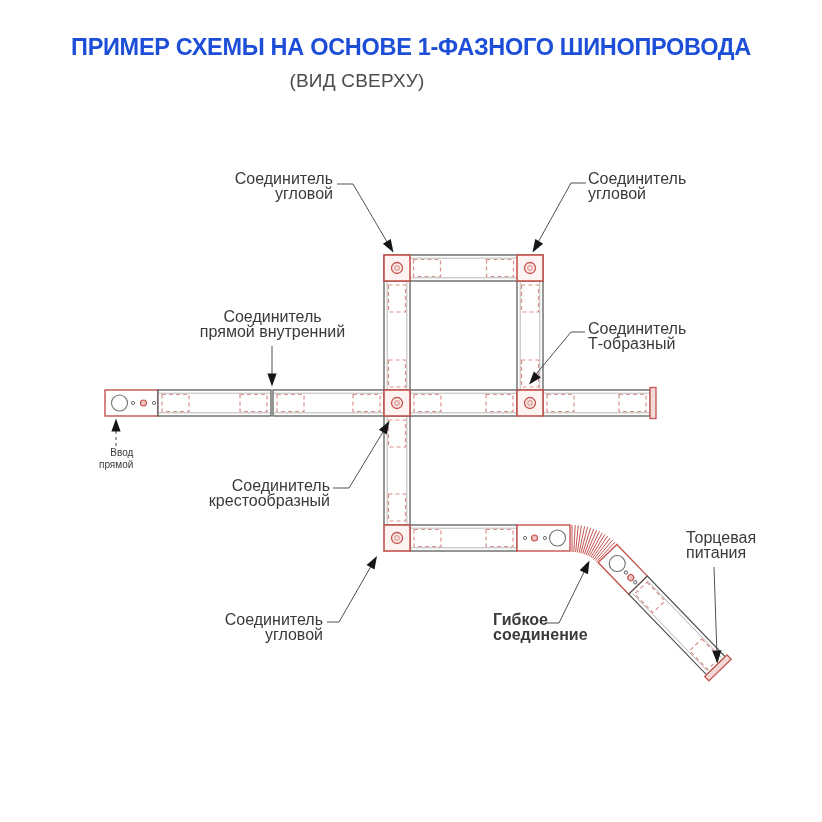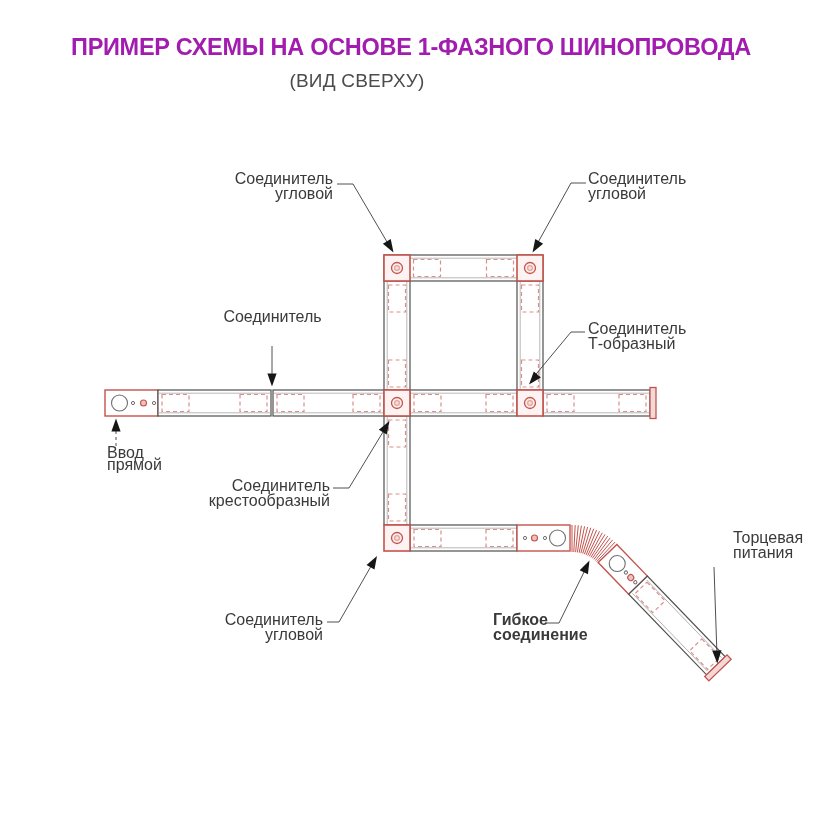--- a/index.html
+++ b/index.html
@@ -6,40 +6,40 @@
     --red:#c4534d; --red-light:#d9908a; --pink-bg:#fcf3f2;
     --line-dark:#4f4f4f; --rail:#a6a6a6; --text:#3a3a3a;
   }
   html,body{margin:0;padding:0;}
   body{
     width:822px;height:822px;background:#ffffff;position:relative;
     font-family:"Liberation Sans","DejaVu Sans",sans-serif;overflow:hidden;
   }
   .title{
     position:absolute;left:0;top:34px;width:822px;text-align:center;
-    font-size:23.5px;font-weight:700;letter-spacing:-0.3px;color:#a21caf;
+    font-size:23.5px;font-weight:700;letter-spacing:-0.3px;color:#1d4ed8;
   }
   .subtitle{
     position:absolute;left:0;top:70px;width:714px;text-align:center;
     font-size:19px;font-weight:400;color:#4c4c4c;letter-spacing:0.2px;
   }
   .lbl{
     position:absolute;font-size:16px;line-height:15px;color:var(--text);
     white-space:nowrap;
   }
   .lbl span{display:block;}
   #lbl-tl{right:489px;top:171px;text-align:right;}
   #lbl-tr{left:588px;top:171px;text-align:left;}
   #lbl-straight{left:172px;top:309px;width:201px;text-align:center;}
   #lbl-t{left:588px;top:321px;text-align:left;}
   #lbl-cross{right:492px;top:478px;text-align:right;}
   #lbl-bl{right:499px;top:612px;text-align:right;}
   #lbl-flex{left:493px;top:612px;text-align:left;font-weight:bold;}
-  #lbl-cap{left:686px;top:530px;text-align:left;margin-left:47px;}
-  #lbl-power{left:107px;top:447px;font-size:16px;line-height:12px;text-align:left;}
+  #lbl-cap{left:686px;top:530px;text-align:left;}
+  #lbl-power{left:99px;top:447px;font-size:10px;line-height:12px;text-align:right;}
   svg{position:absolute;left:0;top:0;}
   .t-outline{fill:#ffffff;stroke:var(--line-dark);stroke-width:1.2;}
   .t-rail{stroke:var(--rail);stroke-width:0.8;}
   .t-dash{fill:none;stroke:var(--red-light);stroke-width:1.2;stroke-dasharray:4 3;}
   .r-box{fill:#ffffff;stroke:var(--red);stroke-width:1.4;}
   .c-sq{fill:var(--pink-bg);stroke:var(--red);stroke-width:1.6;}
   .c-ring-o{fill:#fbebe9;stroke:var(--red);stroke-width:1.3;}
   .c-ring-i{fill:#f6dedb;stroke:#e0a49e;stroke-width:1.2;}
   .big-c{fill:#ffffff;stroke:#6f6f6f;stroke-width:1.1;}
   .tiny-c{fill:#ffffff;stroke:#6f6f6f;stroke-width:1;}
@@ -233,20 +233,21 @@
 <div class="lbl" id="lbl-tl">
   <span>Соединитель</span>
   <span>угловой</span>
 </div>
 <div class="lbl" id="lbl-tr">
   <span>Соединитель</span>
   <span>угловой</span>
 </div>
 <div class="lbl" id="lbl-straight">
   <span>Соединитель</span>
+  <span>прямой внутренний</span>
 </div>
 <div class="lbl" id="lbl-t">
   <span>Соединитель</span>
   <span>Т-образный</span>
 </div>
 <div class="lbl" id="lbl-cross">
   <span>Соединитель</span>
   <span>крестообразный</span>
 </div>
 <div class="lbl" id="lbl-bl">

